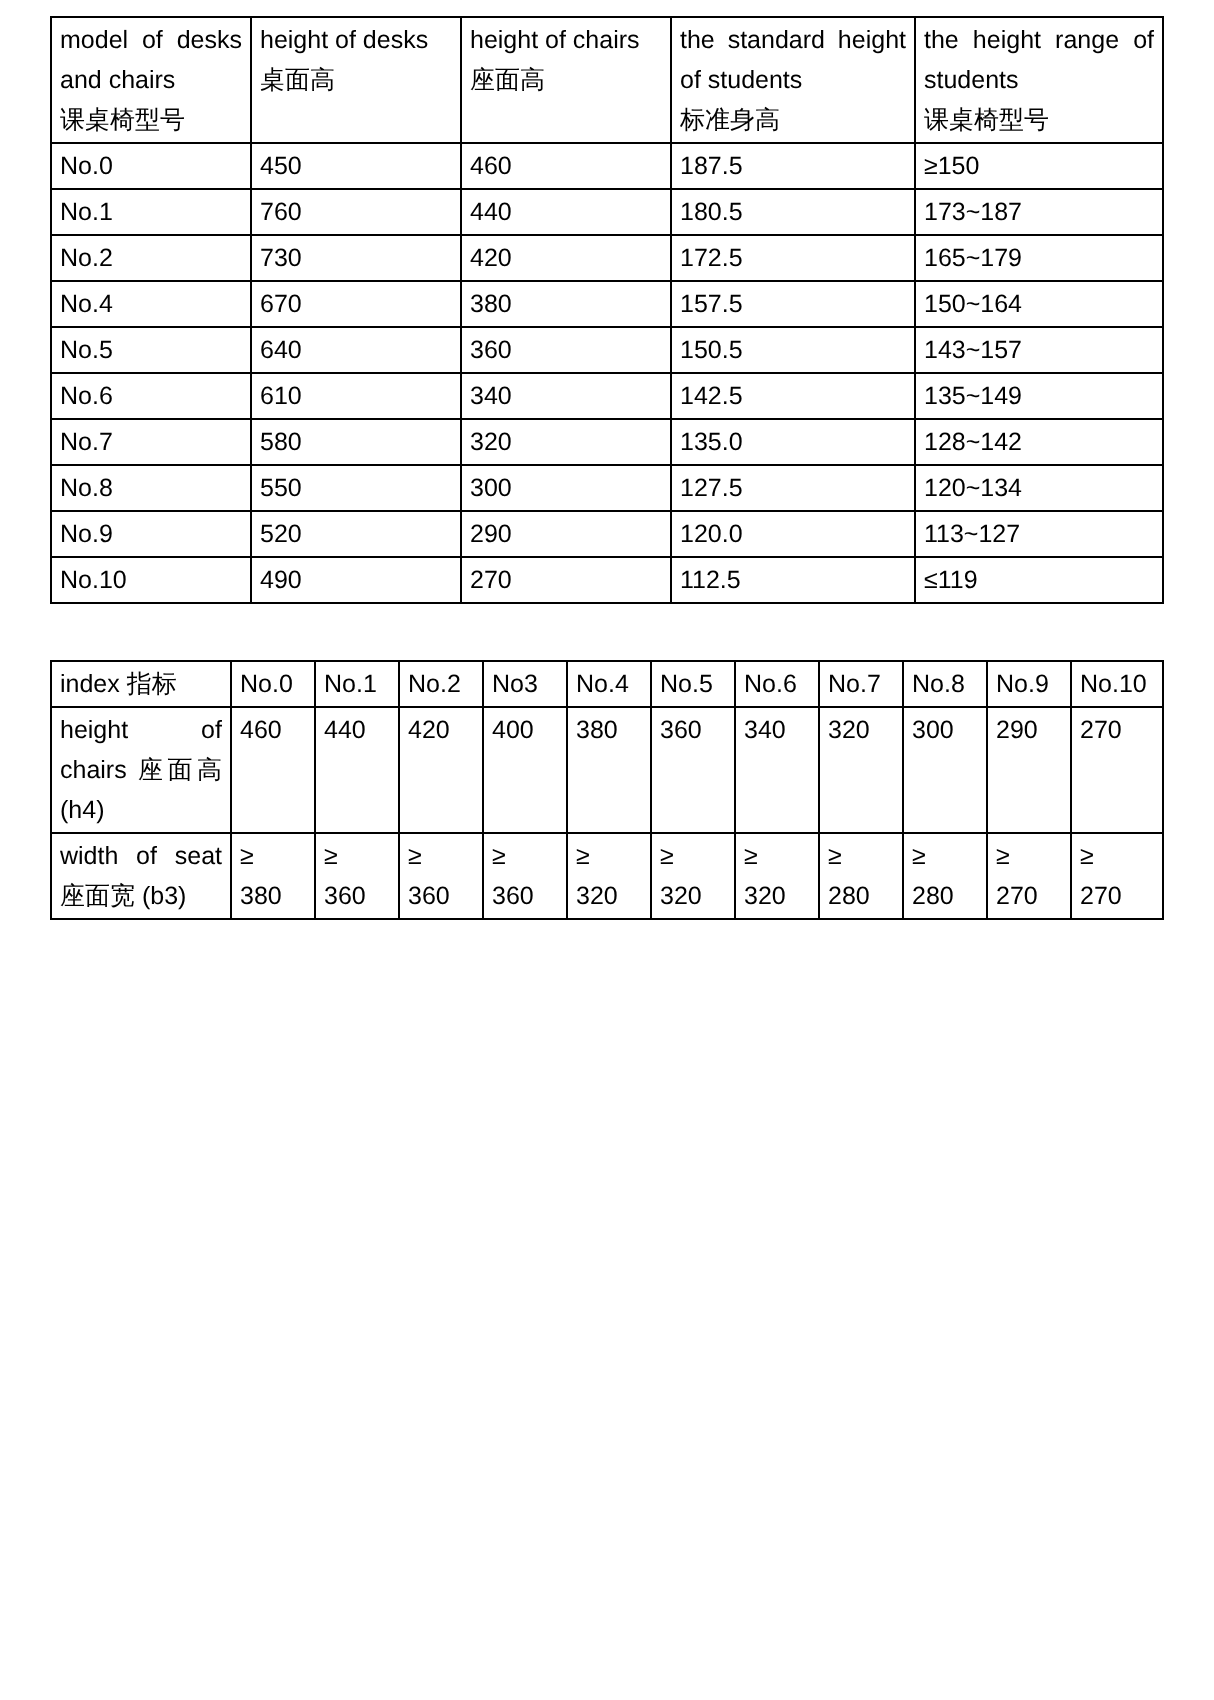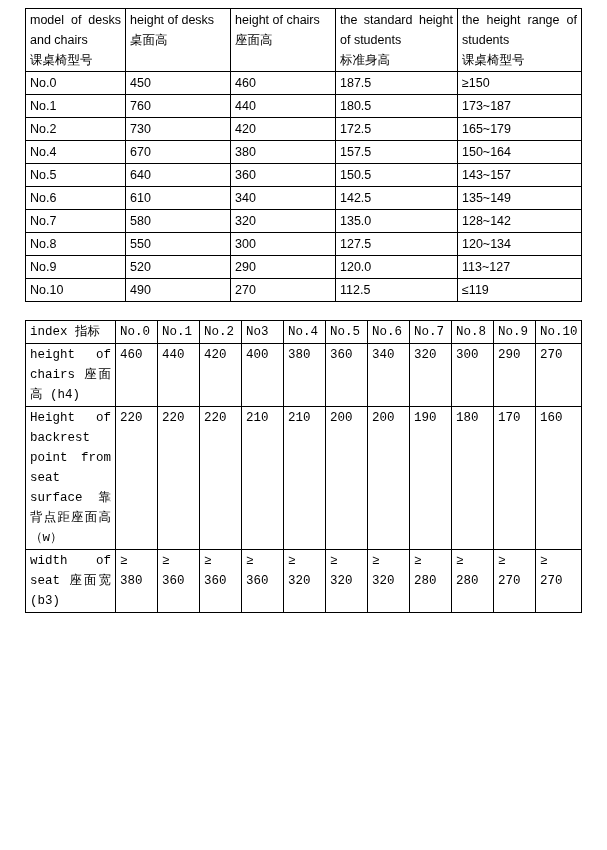--- a/index.html
+++ b/index.html
@@ -16,21 +16,21 @@
   table { border-collapse: collapse; table-layout: fixed; }
   th, td {
     border: 1px solid #000000;
     padding: 1px 4px;
     vertical-align: top;
     text-align: left;
     font-weight: normal;
     overflow: hidden;
   }
   #t1 { width: 556px; padding-left: 20px; }
-  #t2 { width: 556px; margin-top: 18px; font-family: Liberation Mono, monospace; }
+  #t2 { width: 556px; margin-top: 28px; }
   .en  { text-align: justify; }
   .lab { text-align: justify; }
   .val { white-space: pre-line; }
 </style>
 </head>
 <body>
 
 <div class="page">
 
   <table id="t1">
@@ -179,34 +179,20 @@
           <td class="val">400</td>
           <td class="val">380</td>
           <td class="val">360</td>
           <td class="val">340</td>
           <td class="val">320</td>
           <td class="val">300</td>
           <td class="val">290</td>
           <td class="val">270</td>
         </tr>
         <tr>
-          <td class="lab">Height of backrest point from seat surface 靠背点距座面高（w）</td>
-          <td class="val">220</td>
-          <td class="val">220</td>
-          <td class="val">220</td>
-          <td class="val">210</td>
-          <td class="val">210</td>
-          <td class="val">200</td>
-          <td class="val">200</td>
-          <td class="val">190</td>
-          <td class="val">180</td>
-          <td class="val">170</td>
-          <td class="val">160</td>
-        </tr>
-        <tr>
           <td class="lab">width of seat 座面宽 (b3)</td>
           <td class="val">≥
 380</td>
           <td class="val">≥
 360</td>
           <td class="val">≥
 360</td>
           <td class="val">≥
 360</td>
           <td class="val">≥

